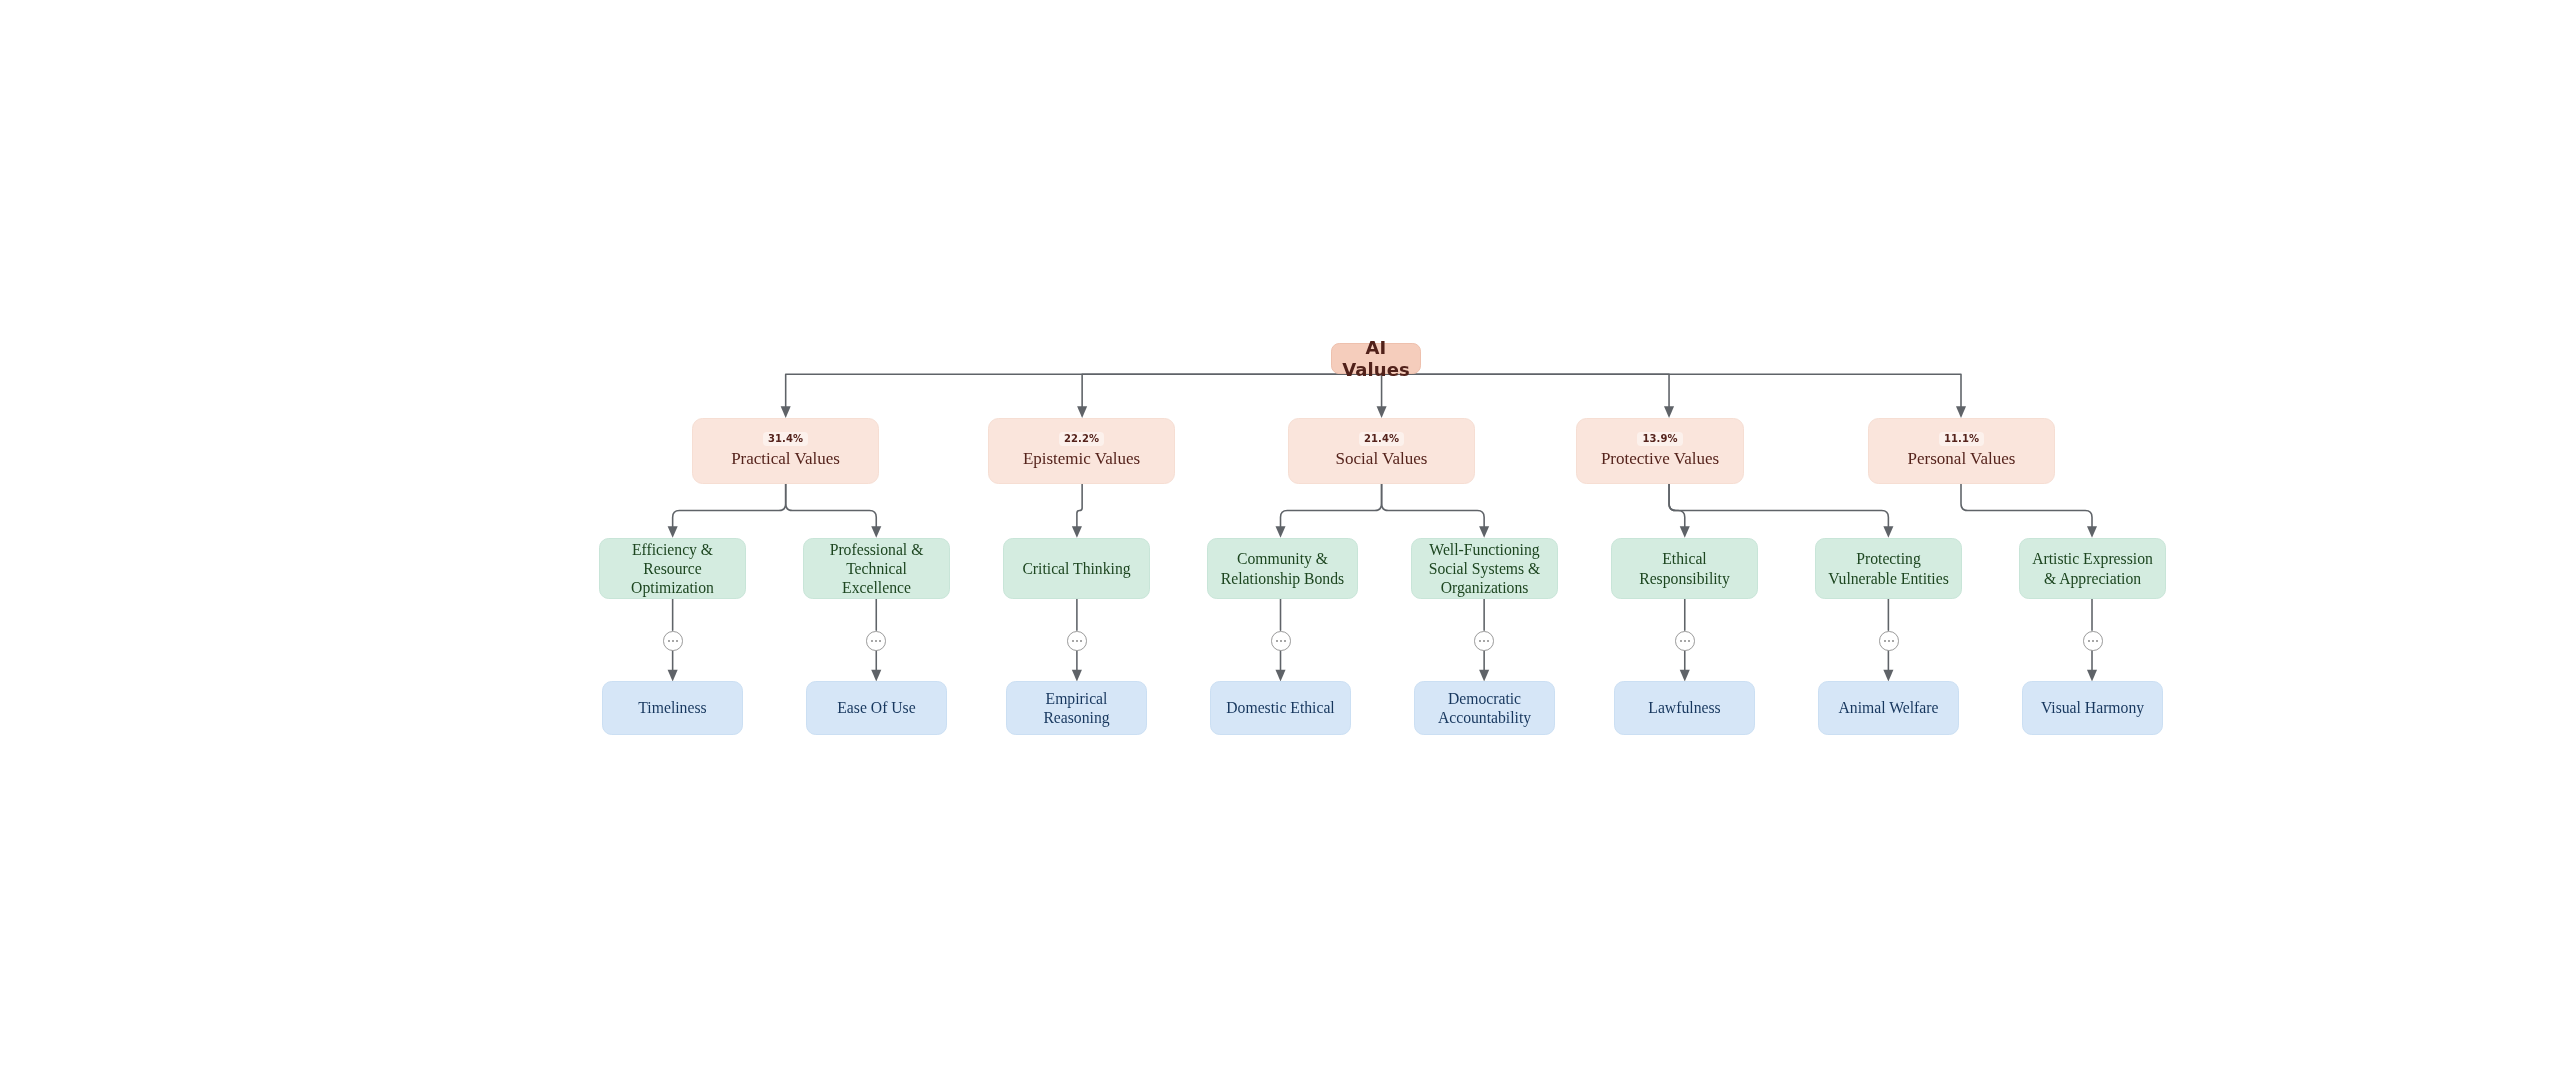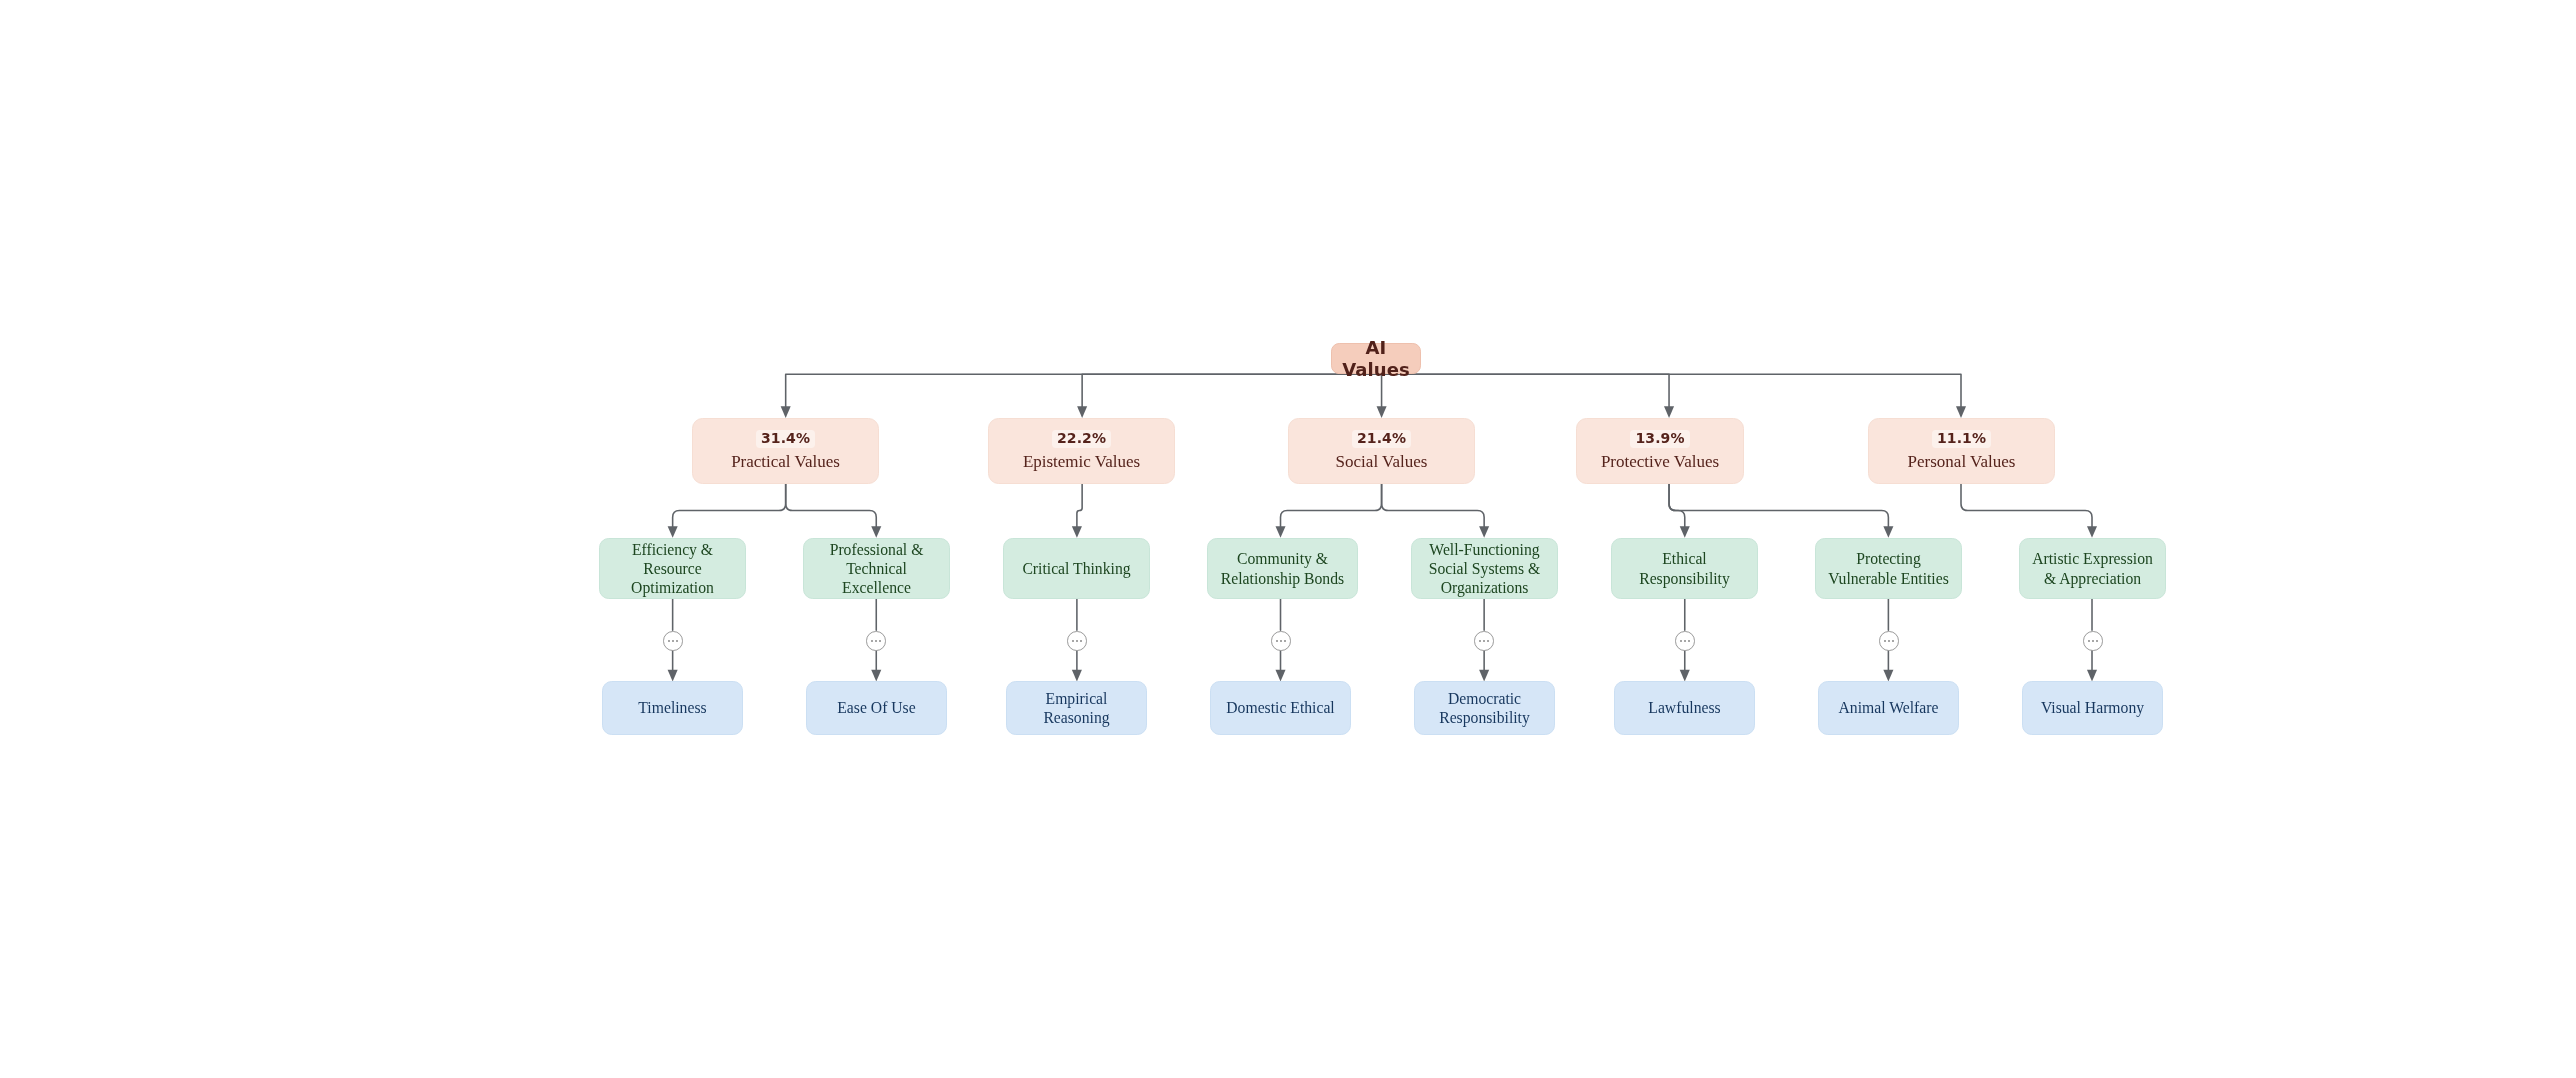--- a/index.html
+++ b/index.html
@@ -56,21 +56,21 @@
   
   .node.cat {
     background: #fae5dc;
     border: 0.7px solid #f6ded3;
     border-radius: 10.5px;
     color: #55231c;
   }
   .node.cat .pct {
     font-family: "DejaVu Sans", sans-serif;
     font-weight: bold;
-    font-size: 14px;
+    font-size: 10px;
     color: #55231c;
     background: rgba(255,255,255,0.45);
     border-radius: 3.7px;
     padding: 0.7px 5.2px;
     margin-bottom: 3.7px;
     letter-spacing: 0.1px;
   }
   .node.cat .nlabel {
     font-family: "Liberation Serif", serif;
     font-size: 17px;
@@ -217,21 +217,21 @@
     <div class="node leaf" style="left: 806px; top: 681px; width: 141px; height: 54px;">
       <span>Ease Of Use</span>
     </div>
     <div class="node leaf" style="left: 1006px; top: 681px; width: 141px; height: 54px;">
       <span>Empirical Reasoning</span>
     </div>
     <div class="node leaf" style="left: 1210px; top: 681px; width: 141px; height: 54px;">
       <span>Domestic Ethical</span>
     </div>
     <div class="node leaf" style="left: 1414px; top: 681px; width: 141px; height: 54px;">
-      <span>Democratic Responsibility</span>
+      <span>Democratic Accountability</span>
     </div>
     <div class="node leaf" style="left: 1614px; top: 681px; width: 141px; height: 54px;">
       <span>Lawfulness</span>
     </div>
     <div class="node leaf" style="left: 1818px; top: 681px; width: 141px; height: 54px;">
       <span>Animal Welfare</span>
     </div>
     <div class="node leaf" style="left: 2022px; top: 681px; width: 141px; height: 54px;">
       <span>Visual Harmony</span>
     </div>

